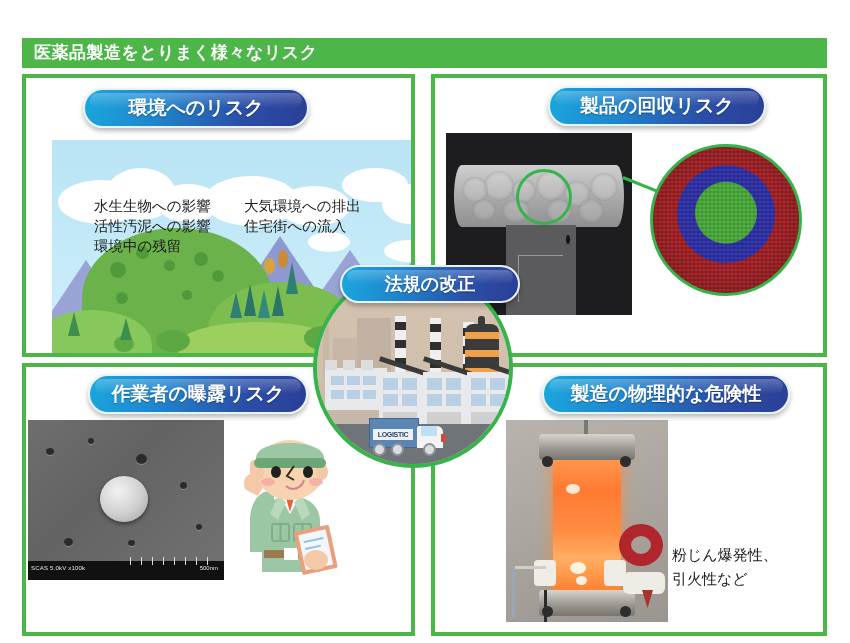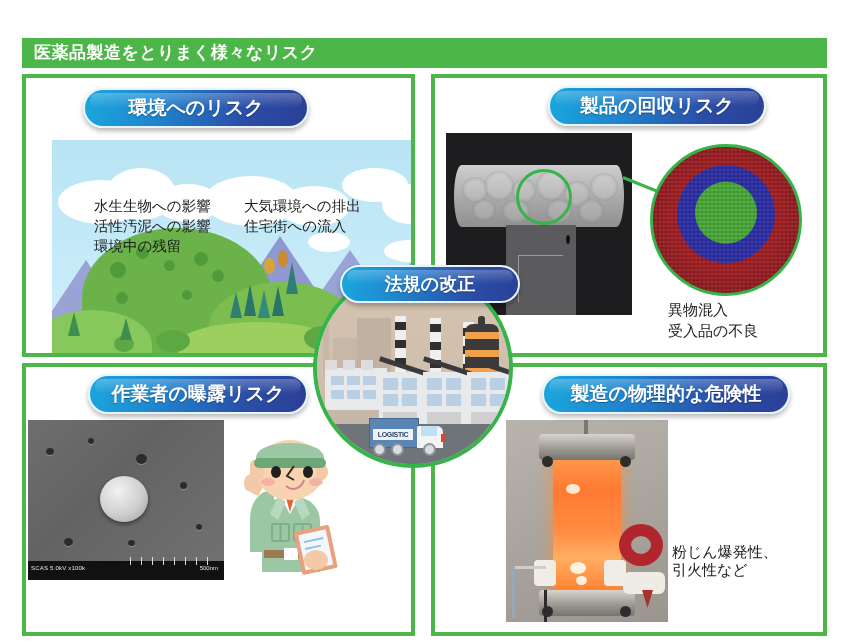--- a/index.html
+++ b/index.html
@@ -50,21 +50,21 @@
   #pill-law    {left:340px;top:249px; width:176px;height:34px;font-size:18px;z-index:60;}
 
   
   .txtblk{position:absolute;color:#1a1a1a;font-size:14.5px;line-height:20px;white-space:pre;z-index:30;}
 
   #env-col-1{left:68px; top:118px;}
   #env-col-2{left:218px;top:118px;}
   #recall-cap{left:668px;top:283px;font-size:15px;line-height:21px;}
   #expo-cap-1{left:30px; top:570px;font-size:15px;line-height:22px;}
   #expo-cap-2{left:243px;top:570px;font-size:15px;line-height:22px;}
-  #phys-cap  {left:672px;top:527px;font-size:15px;line-height:18px;}
+  #phys-cap  {left:672px;top:527px;font-size:15px;line-height:24px;}
 
   
   #env-art{position:absolute;left:26px;top:62px;width:385px;height:275px;
            background:#bfe6f5;overflow:hidden;z-index:1;}
   .env-sky{position:absolute;left:0;top:0;width:100%;height:100%;
            background:linear-gradient(180deg,#b9e4f4 0%,#cdeefb 70%,#dff4fc 100%);}
   .cloud{position:absolute;background:#ffffff;border-radius:50%;}
   .hill{position:absolute;border-radius:50% 50% 0 0;}
   .tree{position:absolute;width:0;height:0;border-left:6px solid transparent;border-right:6px solid transparent;}
   .bush{position:absolute;border-radius:50%;}
@@ -232,22 +232,20 @@
     <div style="position:absolute;left:72px;top:122px;width:44px;height:46px;border-left:1px solid #9a9a9a;border-top:1px solid #9a9a9a;"></div>
     <div style="position:absolute;left:120px;top:102px;width:4px;height:9px;border-radius:50%;background:#141414;"></div>
     <div id="ct-circle"></div>
   </div>
   <div id="ct-line"></div>
 
   <div id="eds">
     <div class="noise"></div>
   </div>
 
-  <div class="txtblk" id="recall-cap">異物混入
-受入品の不良</div>
 
   <div class="panel" id="panel-expo"></div>
 
   <div id="sem">
     <div class="sem-pore" style="left:18px;top:28px;width:8px;height:7px;"></div>
     <div class="sem-pore" style="left:60px;top:18px;width:6px;height:6px;"></div>
     <div class="sem-pore" style="left:108px;top:34px;width:11px;height:10px;"></div>
     <div class="sem-pore" style="left:152px;top:62px;width:7px;height:7px;"></div>
     <div class="sem-pore" style="left:36px;top:118px;width:9px;height:8px;"></div>
     <div class="sem-pore" style="left:100px;top:120px;width:7px;height:6px;"></div>

